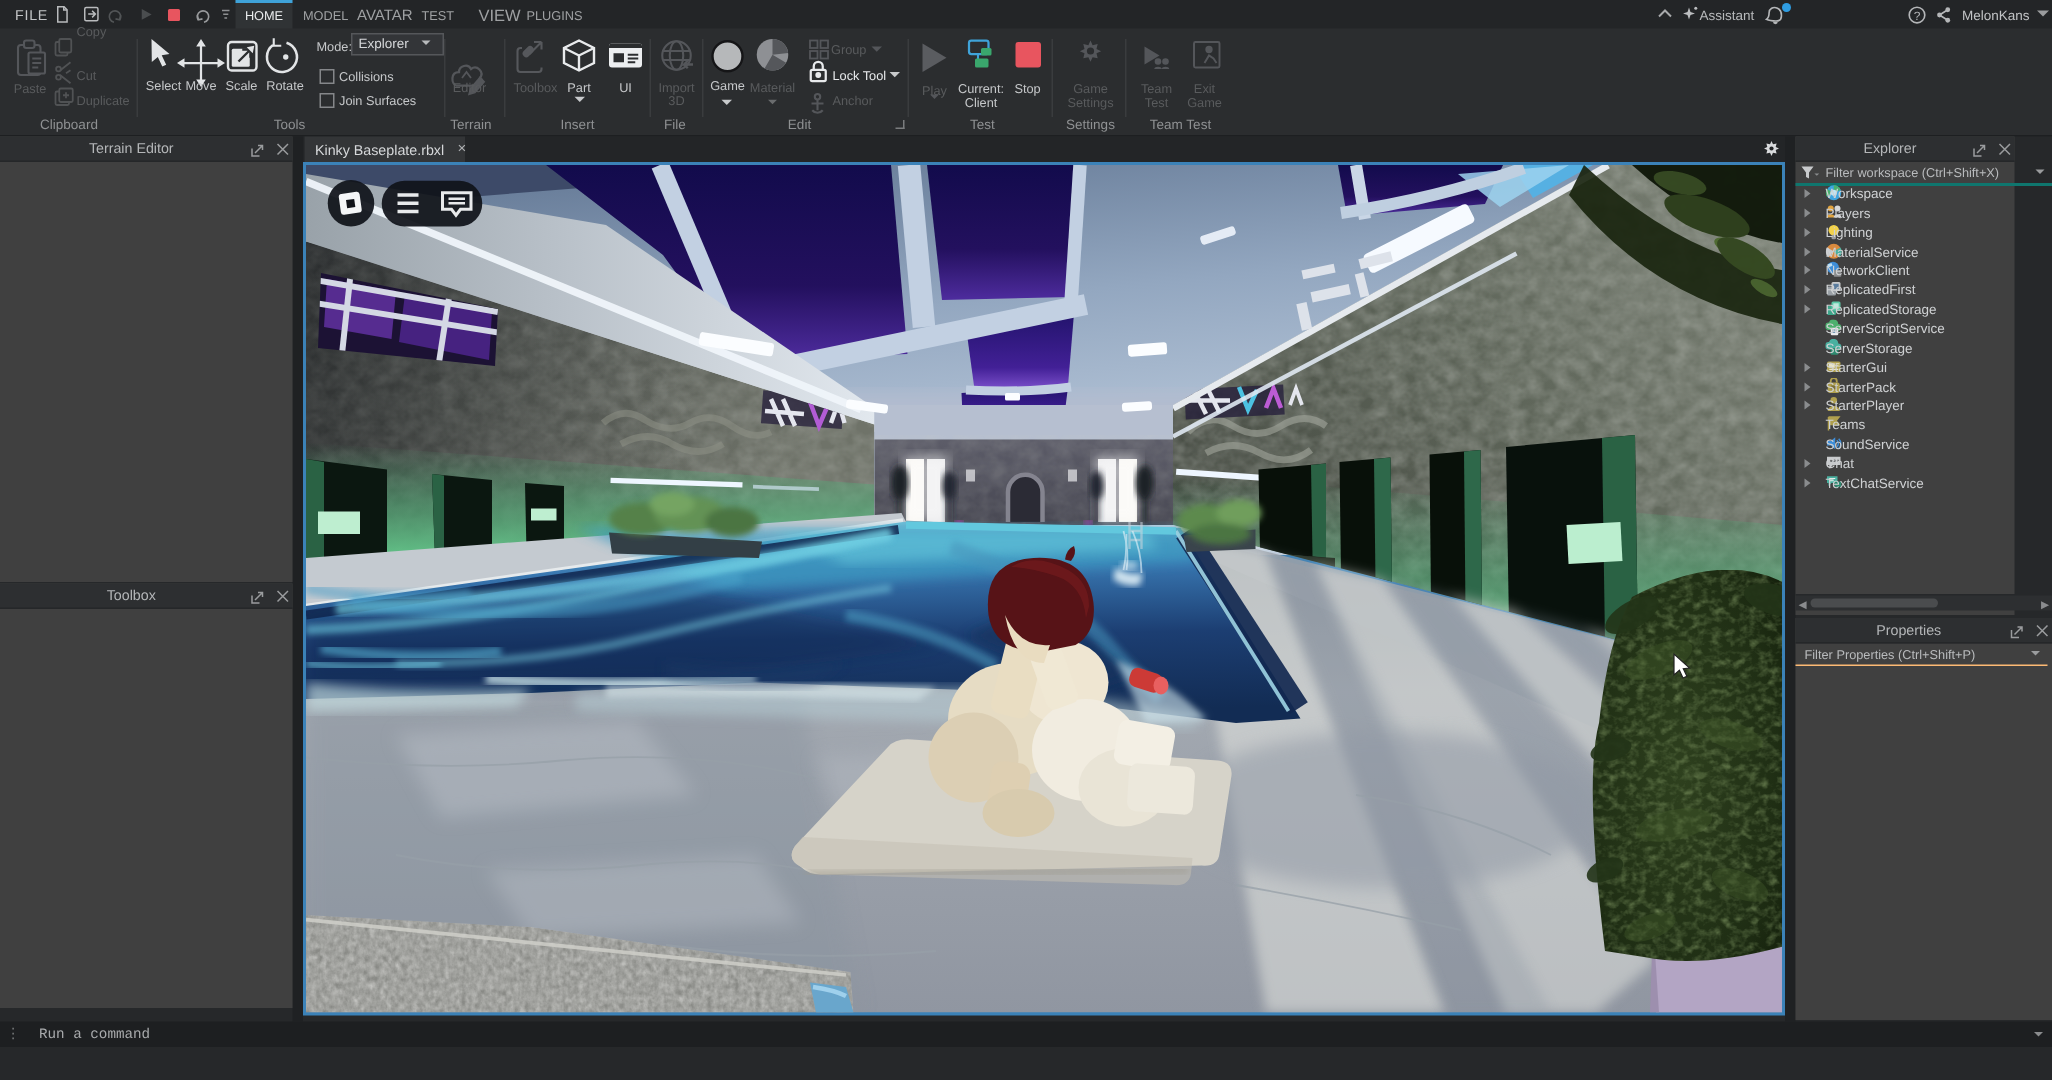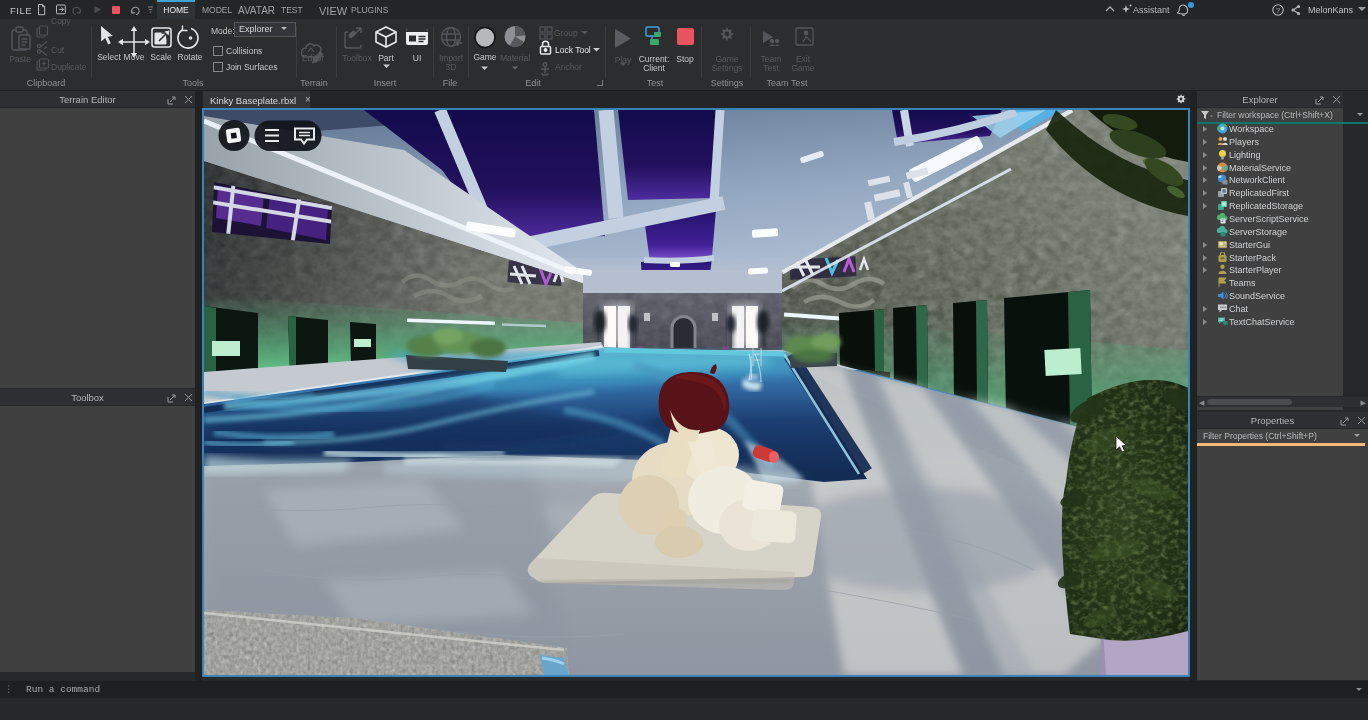--- a/index.html
+++ b/index.html
@@ -8,21 +8,21 @@
 #ribbon{left:0;top:19px;width:1368px;height:71px;background:#2b2d2f;border-bottom:1px solid #1d1f21}
 .glabel{position:absolute;top:78px;font-size:9px;color:#8f9193;white-space:nowrap;transform:translateX(-50%)}
 .vsep{position:absolute;top:26px;width:1px;height:52px;background:#3a3c3e}
 .il{position:absolute;font-size:8.5px;color:#c6c8ca;white-space:nowrap;transform:translateX(-50%)}
 .dis{color:#595b5d}
 .panel{background:#404040}
 .ptitle{position:absolute;top:0;left:0;right:0;height:17px;font-size:9.5px;color:#b4b6b8;text-align:center;line-height:17px;background:#2d2f31;border-bottom:1px solid #252729;padding-right:20px;box-sizing:border-box}
 .picons{position:absolute;top:3px;right:4px;color:#9a9c9e;font-size:10px;letter-spacing:4px}
 #cmdbar{left:0;top:681px;width:1368px;height:17px;background:#1d1f21;color:#a8aaac;font-family:"Liberation Mono",monospace;font-size:9.5px;line-height:17px}
 .trow{position:absolute;left:0;width:171px;height:13px;font-size:9px;color:#cfd1d3;white-space:nowrap}
-.trow .nm{position:absolute;left:32px;top:0px;line-height:13px}
+.trow .nm{position:absolute;left:20px;top:0px;line-height:13px}
 .trow svg{position:absolute;left:20px;top:0px}
 .arr{position:absolute;left:6px;top:3px;width:0;height:0;border-left:4px solid #8a8c8e;border-top:3px solid transparent;border-bottom:3px solid transparent}
 </style></head>
 <body>
 
 <div class="abs" id="titlebar"></div>
 <div class="abs" style="left:10px;top:5px;font-size:9.5px;color:#c2c4c6;letter-spacing:.5px">FILE</div>
 <svg class="abs" style="left:36px;top:2px" width="120" height="15" viewBox="0 0 120 15">
  <g fill="none" stroke="#b9bbbd" stroke-width="1">
   <path d="M2.5 2.5h4.2l2 2v8.2h-6.2z"></path>
@@ -862,21 +862,21 @@
  </div>
 </div>
 <div class="abs panel" style="left:1197px;top:412px;width:171px;height:268px">
  <div class="ptitle">Properties</div>
  <svg class="picons" style="right:2px;top:4px" width="26" height="10" viewBox="0 0 26 10">
       <g stroke="#9a9c9e" fill="none" stroke-width="1">
         <path d="M1 4v5h5M3 7L8 2M5 2h3v3"></path>
         <path d="M18 1l7 7M25 1l-7 7"></path>
       </g>
     </svg>
- <div class="abs" style="left:0;top:17px;width:168px;height:14px;border-bottom:3px solid #fdba74">
+ <div class="abs" style="left:0;top:17px;width:168px;height:14px;border-bottom:1px solid #fdba74">
    <div class="abs" style="left:6px;top:2px;font-size:8.5px;color:#b9bbbd">Filter Properties (Ctrl+Shift+P)</div>
    <div class="abs" style="right:5px;top:5px;width:0;height:0;border-top:3.5px solid #9a9c9e;border-left:3.5px solid transparent;border-right:3.5px solid transparent"></div>
  </div>
 </div>
 
 <div class="abs" id="cmdbar">
  <span style="position:absolute;left:4px;color:#7a7c7e">⋮</span>
  <span style="position:absolute;left:26px">Run a command</span>
  <div class="abs" style="right:6px;top:7px;width:0;height:0;border-top:3.5px solid #8a8c8e;border-left:3.5px solid transparent;border-right:3.5px solid transparent"></div>
 </div>

